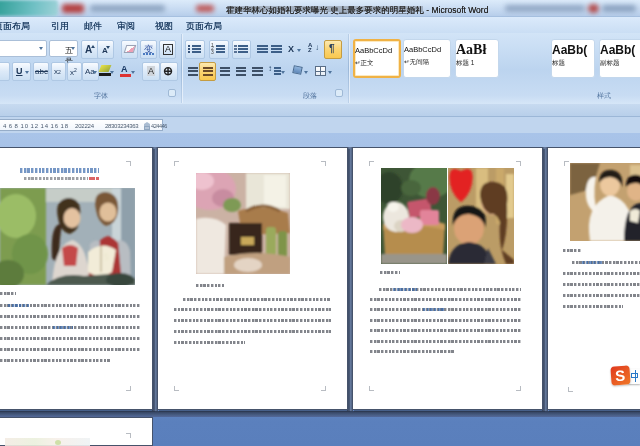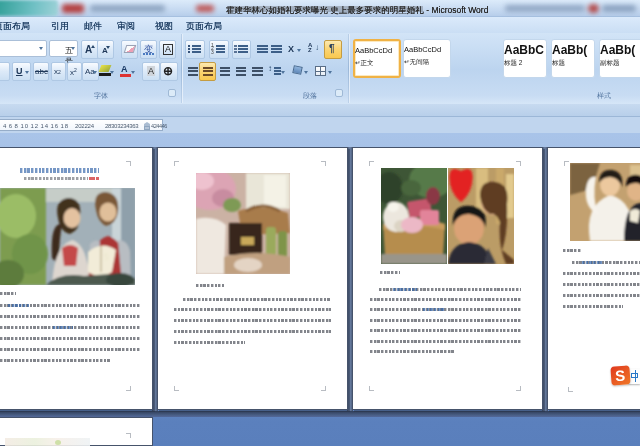--- a/index.html
+++ b/index.html
@@ -195,23 +195,23 @@
       </div>
 
     <div class="sty" style="left:353px;width:48px;border:2px solid #f0b245;box-shadow:0 0 0 1px #fce9c0 inset">
         <div class="samp">AaBbCcDd</div>
         <div class="lbl">↵正文</div>
       </div>
     <div class="sty" style="left:403px;width:48px">
         <div class="samp">AaBbCcDd</div>
         <div class="lbl">↵无间隔</div>
       </div>
-    <div class="sty" style="left:503px;width:44px">
-        <div class="samp" style="font-size:12px;margin-top:3px;font-weight:bold">AaBbC</div>
-        <div class="lbl" style="margin-top:2px">标题 2</div>
+    <div class="sty" style="left:455px;width:44px">
+        <div class="samp" style="font-size:14px;margin-top:2px;font-weight:bold;font-family:'Liberation Serif',serif">AaBł</div>
+        <div class="lbl" style="margin-top:1px">标题 1</div>
       </div>
     <div class="sty" style="left:551px;width:44px">
         <div class="samp" style="font-size:12px;margin-top:3px;font-weight:bold">AaBb(</div>
         <div class="lbl" style="margin-top:2px">标题</div>
       </div>
     <div class="sty" style="left:599px;width:44px">
         <div class="samp" style="font-size:12px;margin-top:3px;font-weight:bold">AaBb(</div>
         <div class="lbl" style="margin-top:2px">副标题</div>
       </div>
   </div>

